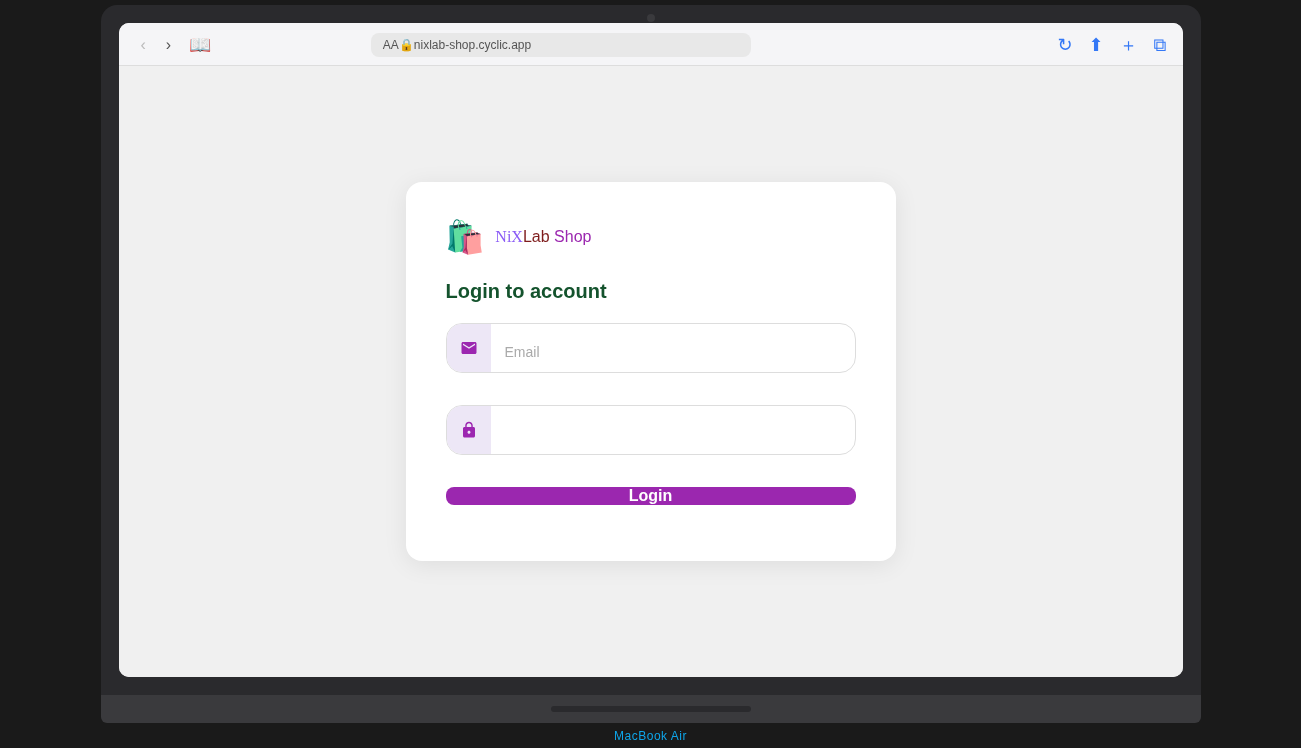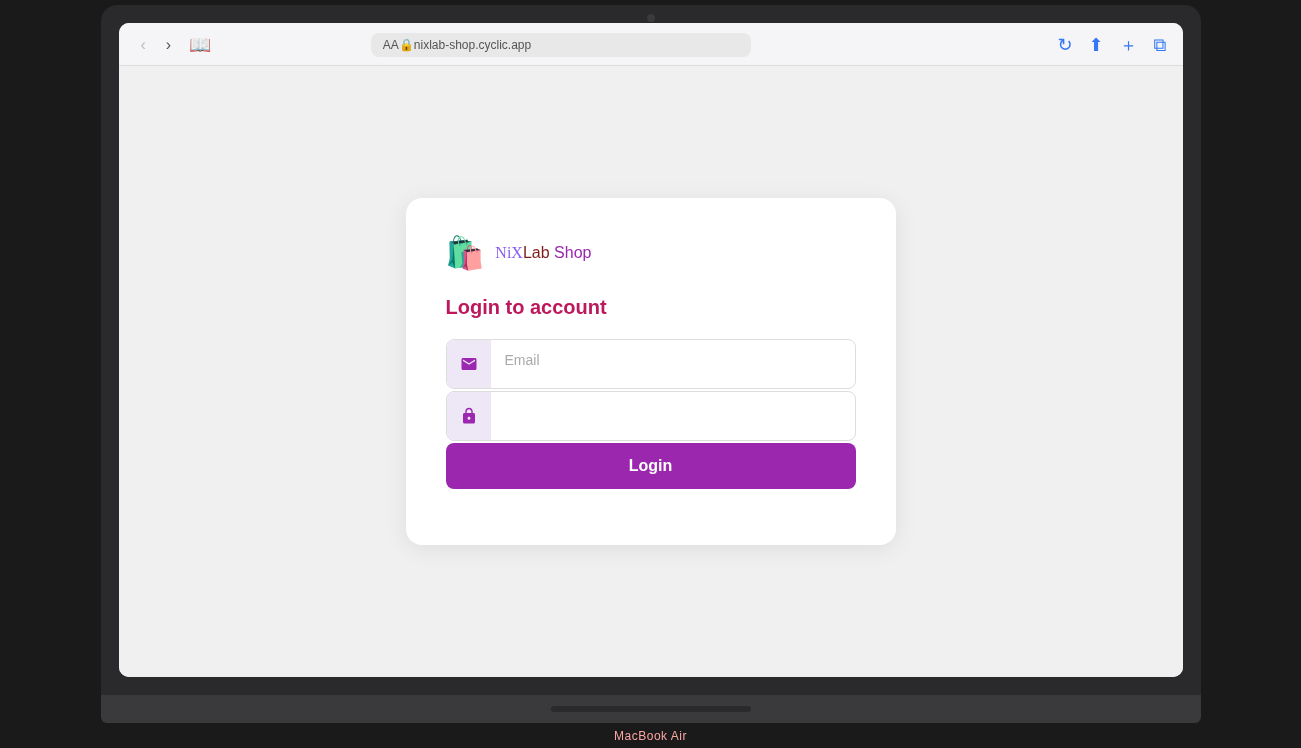--- a/index.html
+++ b/index.html
@@ -167,30 +167,30 @@
       color: #7f1d1d;
     }
 
     .logo-shop {
       color: #9b27af;
     }
 
     .login-title {
       font-size: 20px;
       font-weight: 600;
-      color: #be185d;
+      color: #14532d;
       margin-bottom: 20px;
     }
 
     .input-group {
       display: flex;
-      align-items: flex-start;
+      align-items: flex-end;
       border: 1px solid #ddd;
-      border-radius: 8px;
-      margin-bottom: 2px;
+      border-radius: 16px;
+      margin-bottom: 32px;
       overflow: hidden;
       background: #fff;
     }
 
     .input-icon-box {
       width: 44px;
       height: 48px;
       background: #ede7f6;
       display: flex;
       align-items: center;
@@ -222,21 +222,20 @@
       color: #9b27af;
       font-size: 14px;
       text-decoration: none;
       display: block;
       margin-bottom: 20px;
       cursor: pointer;
     }
 
     .login-btn {
       width: 100%;
-      padding: 14px;
       background: #9b27af;
       color: #fff;
       border: none;
       border-radius: 8px;
       font-size: 16px;
       font-weight: 600;
       cursor: pointer;
       margin-bottom: 20px;
     }
 
@@ -266,21 +265,21 @@
 
     .laptop-vent {
       width: 200px;
       height: 6px;
       background: #2a2a2d;
       border-radius: 3px;
     }
 
     .macbook-label {
       font-size: 12px;
-      color: #fca5a5;
+      color: #0ea5e9;
       margin-top: 6px;
       letter-spacing: 0.5px;
     }
   </style>
 </head>
 <body>
 
 <div class="laptop-shell">
   <div class="laptop-camera"></div>
 

